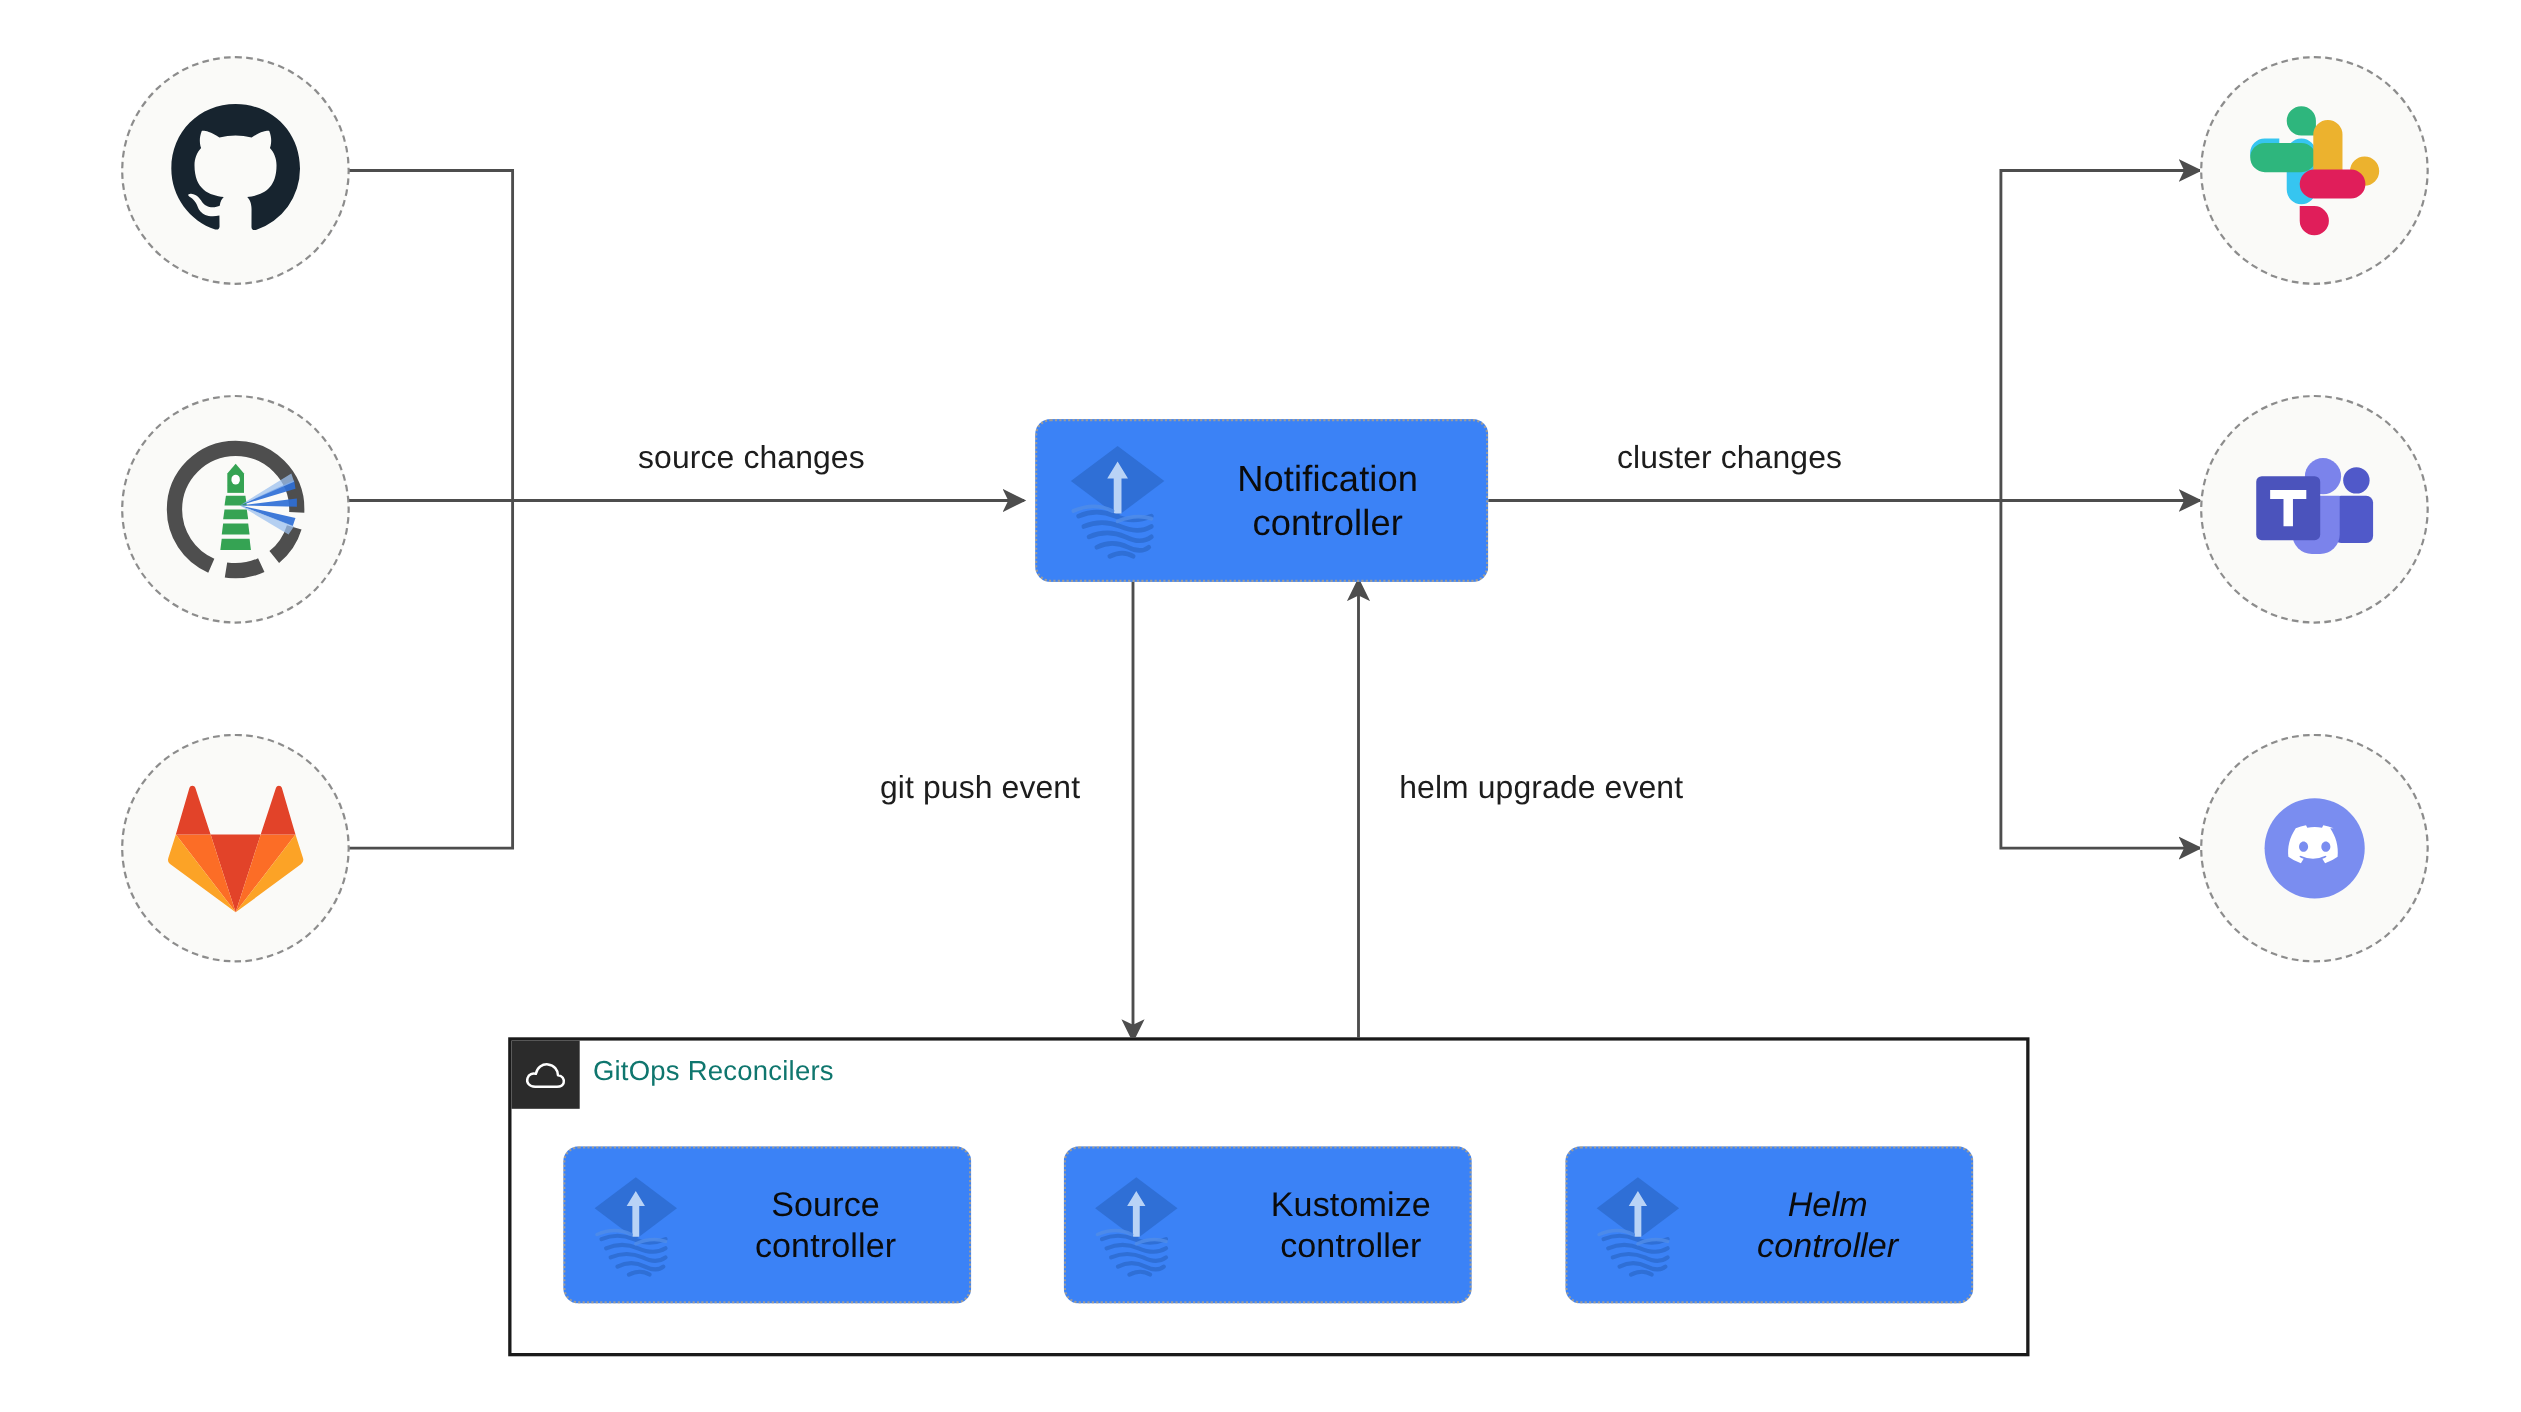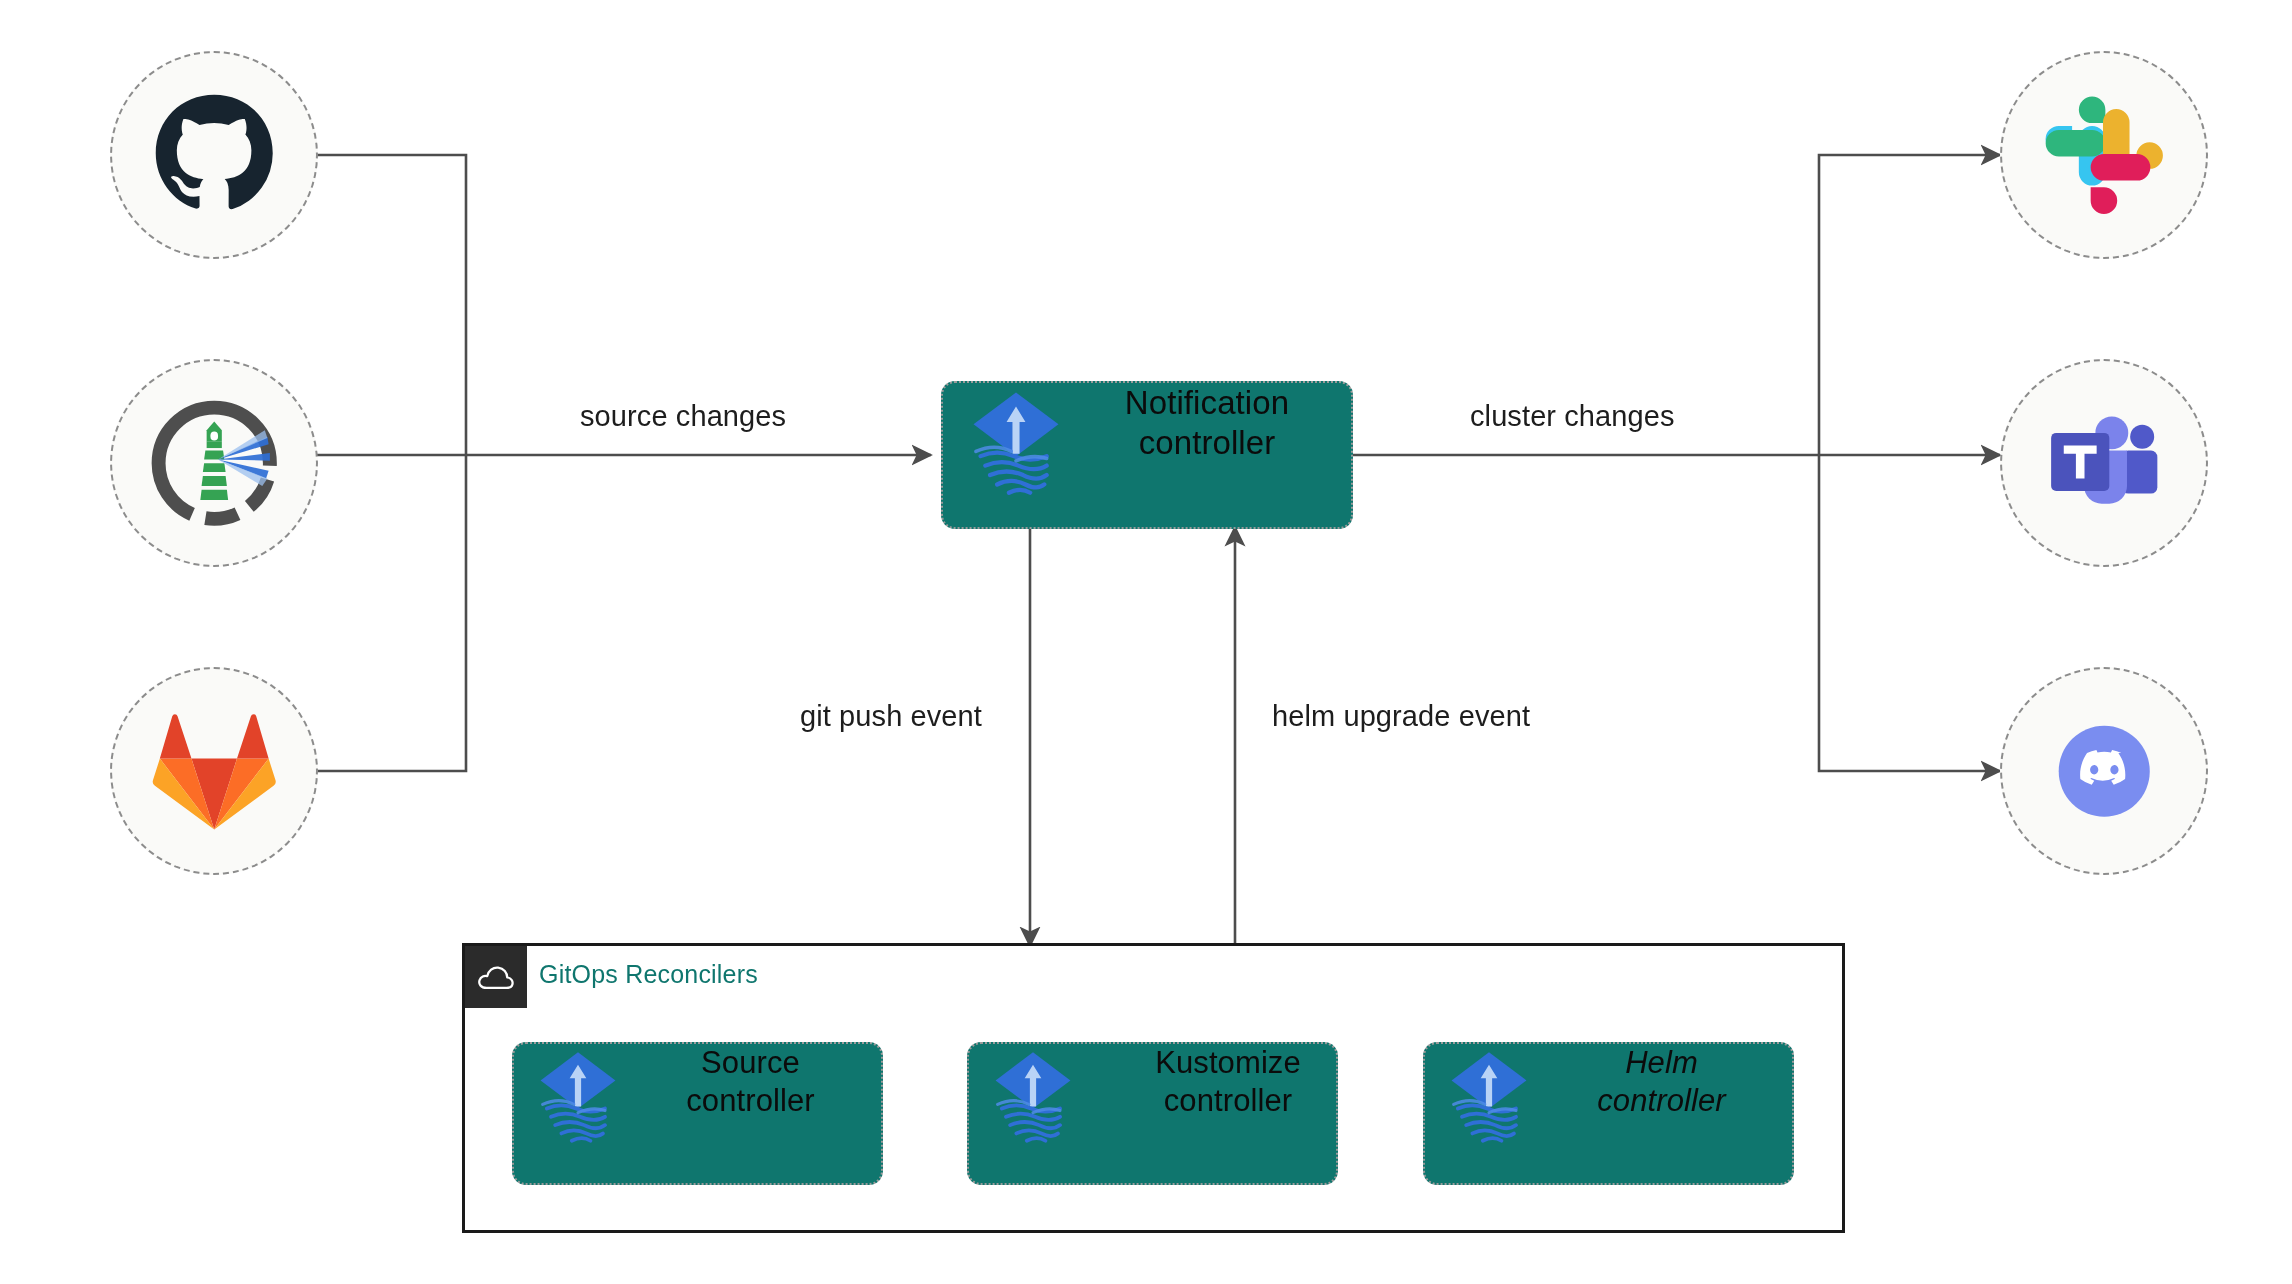--- a/index.html
+++ b/index.html
@@ -13,25 +13,25 @@
     border-radius:50%;
     background:#fafaf8;
     display:flex;align-items:center;justify-content:center;
     box-sizing:border-box;
   }
   .circle-node .glyph{width:62%;height:62%;display:block;}
 
   
   .ctrl-box{
     position:absolute;
-    background:#0f766e;
+    background:#3b82f6;
     border:2px dotted #9b9b9b;
     border-radius:14px;
     box-sizing:border-box;
-    display:flex;
+    display:flex;align-items:center;
   }
   .ctrl-box .ctrl-icon{flex:0 0 auto;display:flex;align-items:center;justify-content:center;}
   .ctrl-box .ctrl-label{
     flex:1 1 auto;text-align:center;color:#0b0b0b;
     line-height:1.22;letter-spacing:.1px;white-space:pre-line;
   }
 
   
   #gitops-container{
     position:absolute;

